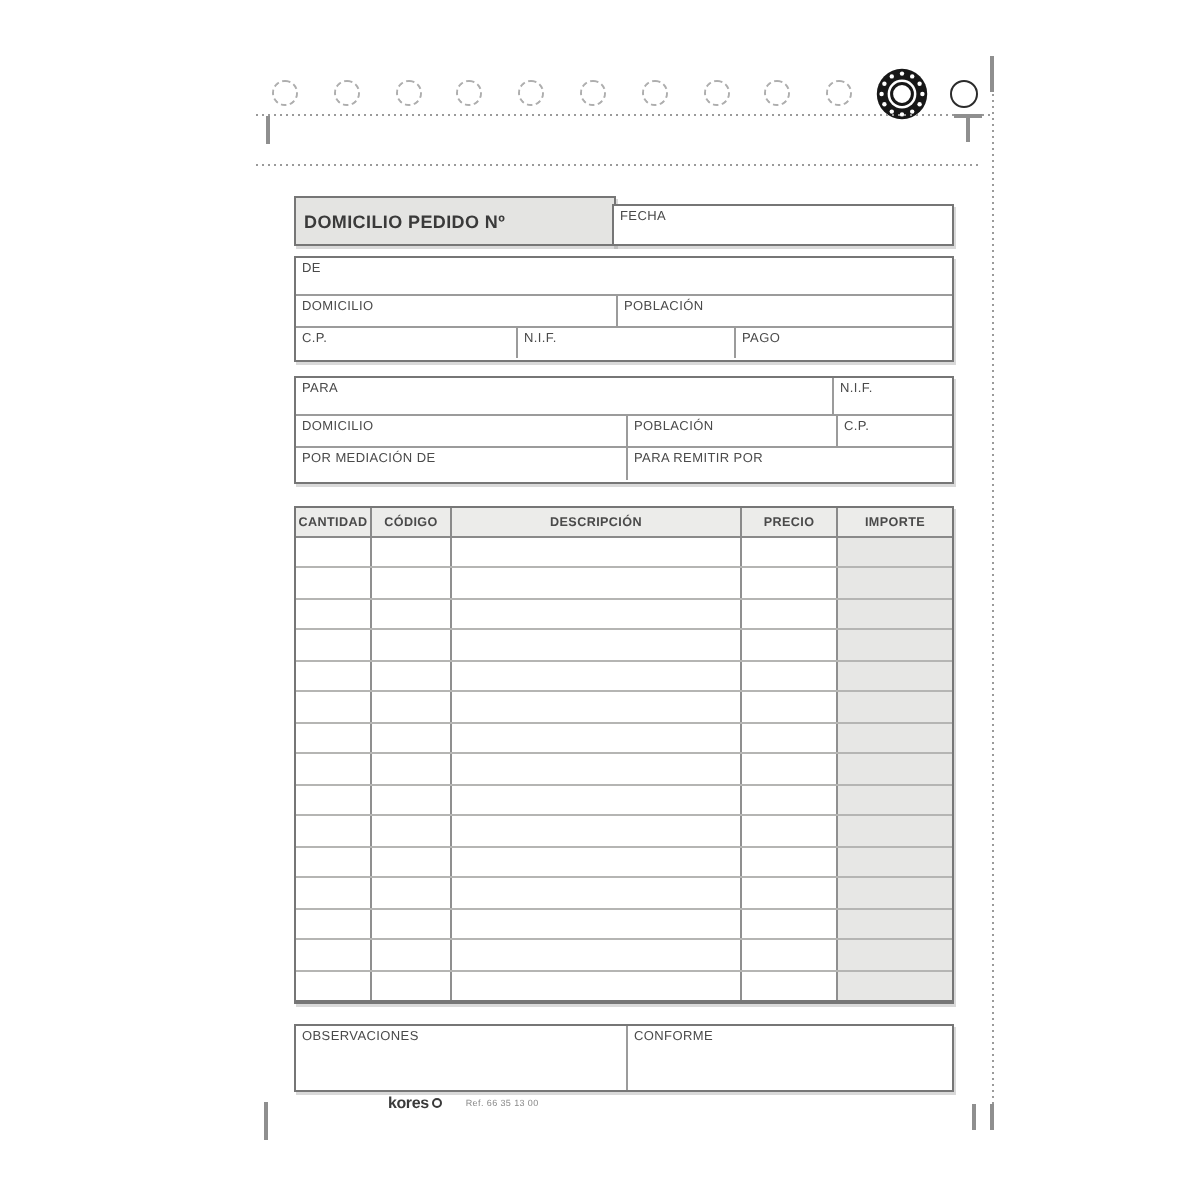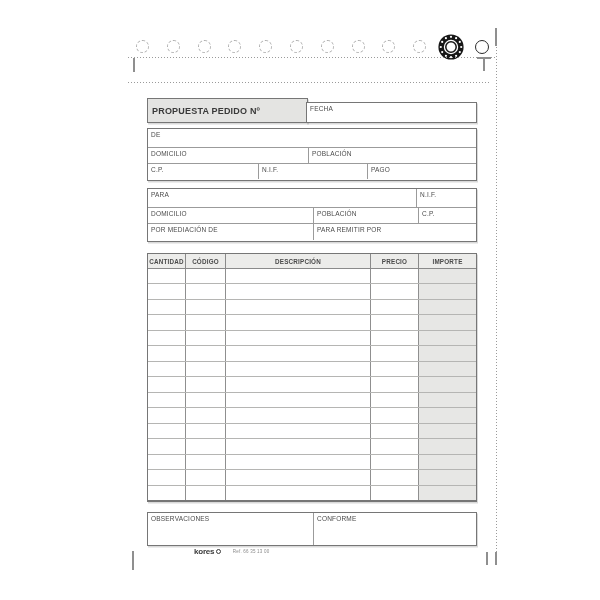--- a/index.html
+++ b/index.html
@@ -89,21 +89,21 @@
   <div class="dotline-v" style="left:496px;top:28px;height:527px;"></div>
   <div class="mark" style="left:133px;top:58px;width:2px;height:14px;"></div>
   <div class="mark" style="left:477px;top:57px;width:14px;height:2px;"></div>
   <div class="mark" style="left:483px;top:58px;width:2px;height:13px;"></div>
   <div class="mark" style="left:495px;top:28px;width:2px;height:18px;"></div>
   <div class="mark" style="left:132px;top:551px;width:2px;height:19px;"></div>
   <div class="mark" style="left:486px;top:552px;width:2px;height:13px;"></div>
   <div class="mark" style="left:495px;top:552px;width:2px;height:13px;"></div>
 
   <div class="box title-box" style="left:147px;top:98px;width:161px;height:25px;">
-    <span class="title-text">PROPUESTA PEDIDO Nº</span>
+    <span class="title-text">DOMICILIO PEDIDO Nº</span>
   </div>
   <div class="box" style="left:306px;top:102px;width:171px;height:21px;">
     <div class="lbl">FECHA</div>
   </div>
 
   <div class="box" style="left:147px;top:128px;width:330px;height:53px;">
     <div class="frow" style="height:19px;">
       <div class="fcell" style="flex:1;">
         <div class="lbl">DE</div>
       </div>

